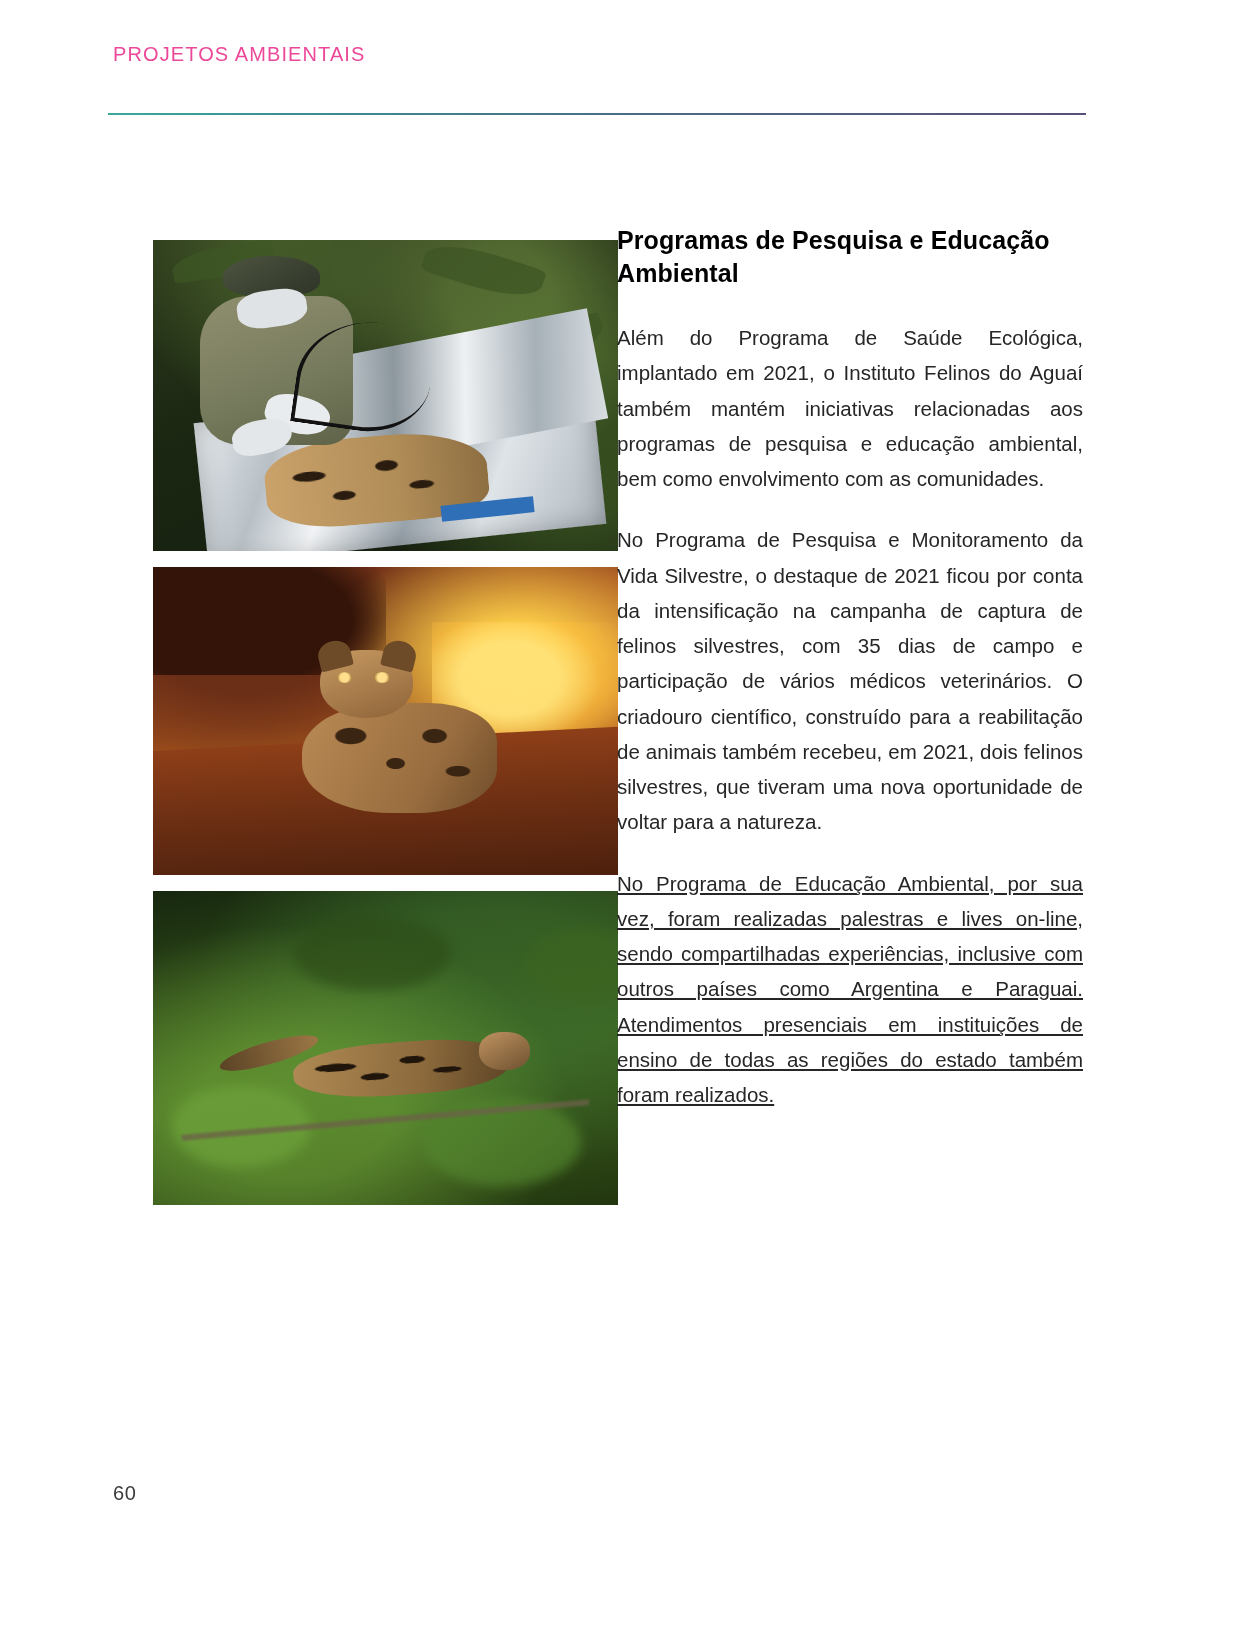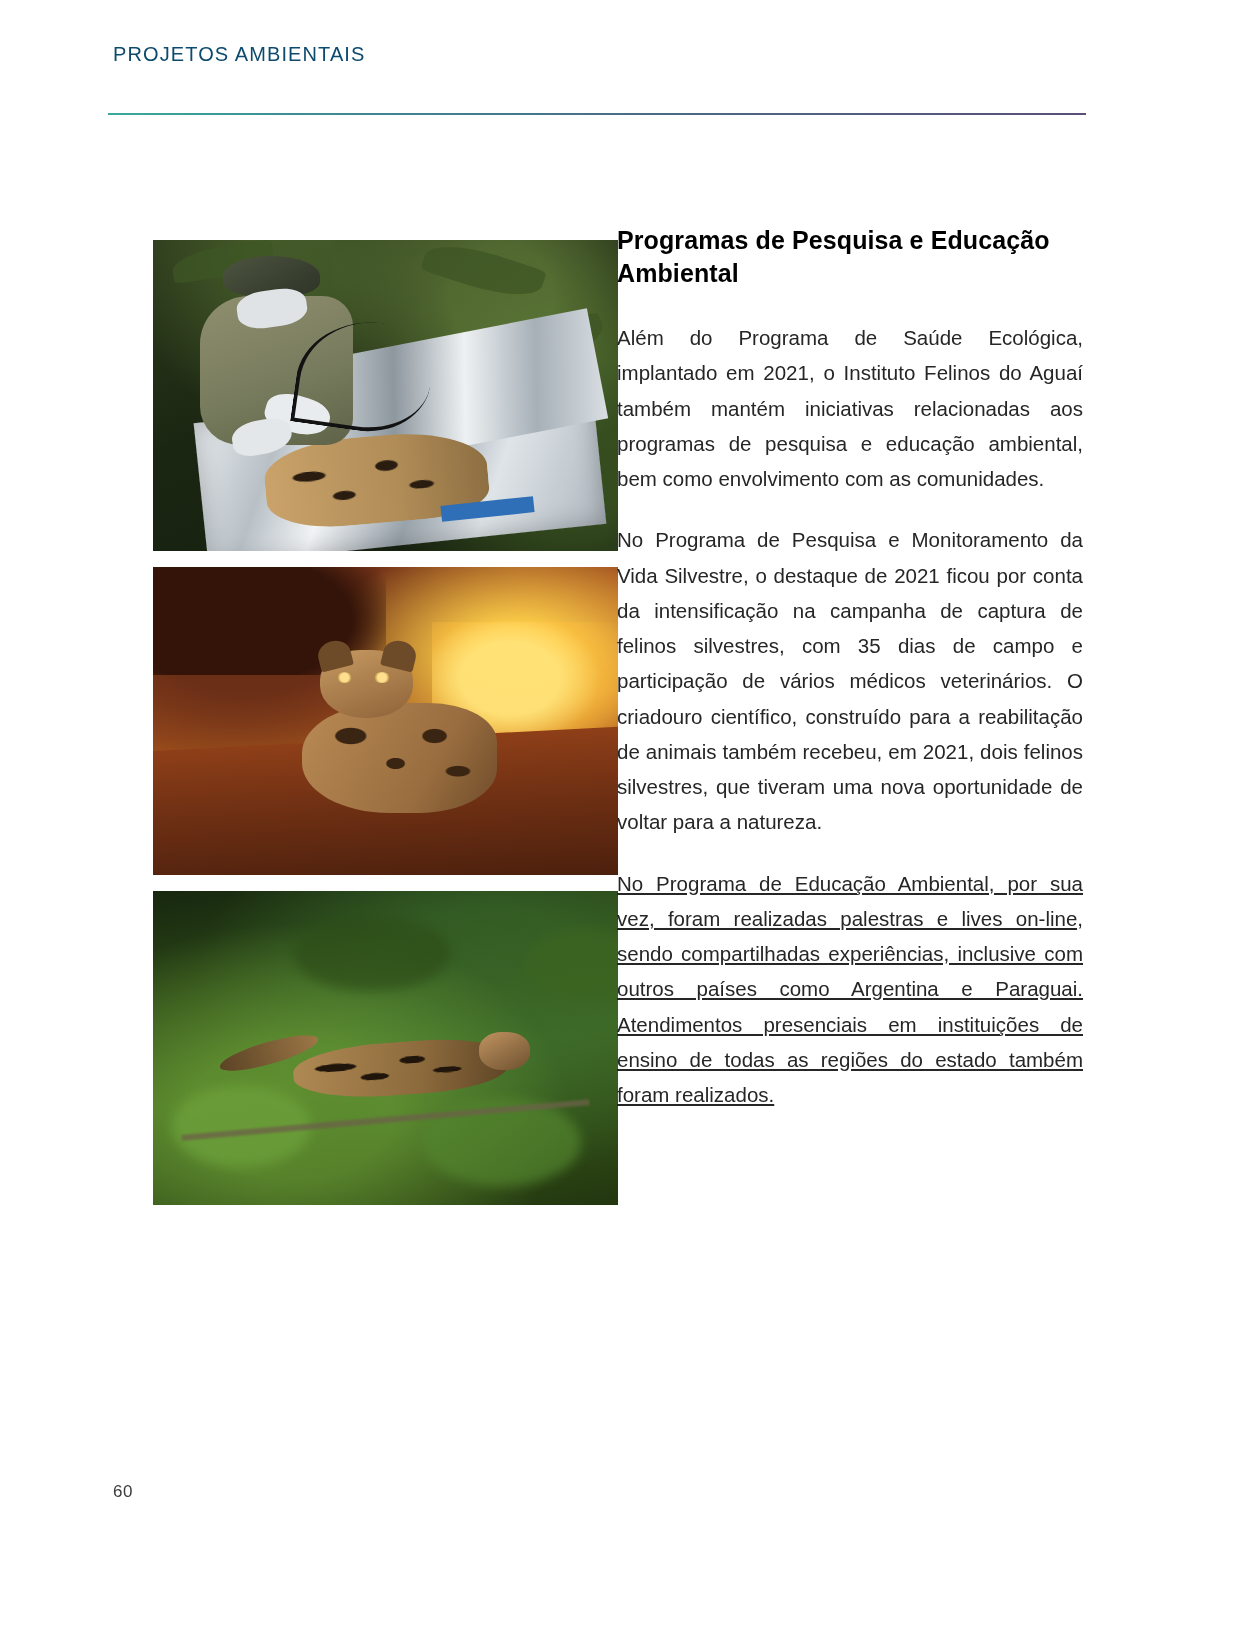--- a/index.html
+++ b/index.html
@@ -21,21 +21,21 @@
     inset: 0;
   }
 
   
   .header-label {
     position: absolute;
     left: 113px;
     top: 43px;
     font-size: 20px;
     letter-spacing: 1.1px;
-    color: #0c4a6e;
+    color: #ec4899;
     font-weight: 400;
     white-space: nowrap;
   }
   .header-rule {
     position: absolute;
     left: 108px;
     top: 113px;
     width: 978px;
     height: 2px;
     background: linear-gradient(to right, #3aa99a 0%, #3c8f93 18%, #4a6b86 55%, #5a4f78 100%);
@@ -297,21 +297,21 @@
     margin: 0 4px 26px 0;
     font-weight: 400;
   }
   .body-par:last-child { margin-bottom: 0; text-decoration: underline; }
 
   
   .footer-page {
     position: absolute;
     left: 113px;
     top: 1482px;
-    font-size: 17px;
+    font-size: 20px;
     color: #3b3b3b;
     letter-spacing: .6px;
   }
   .footer-right {
     position: absolute;
     right: 113px;
     top: 1482px;
     font-size: 20px;
     color: #3b3b3b;
     letter-spacing: 1.1px;

